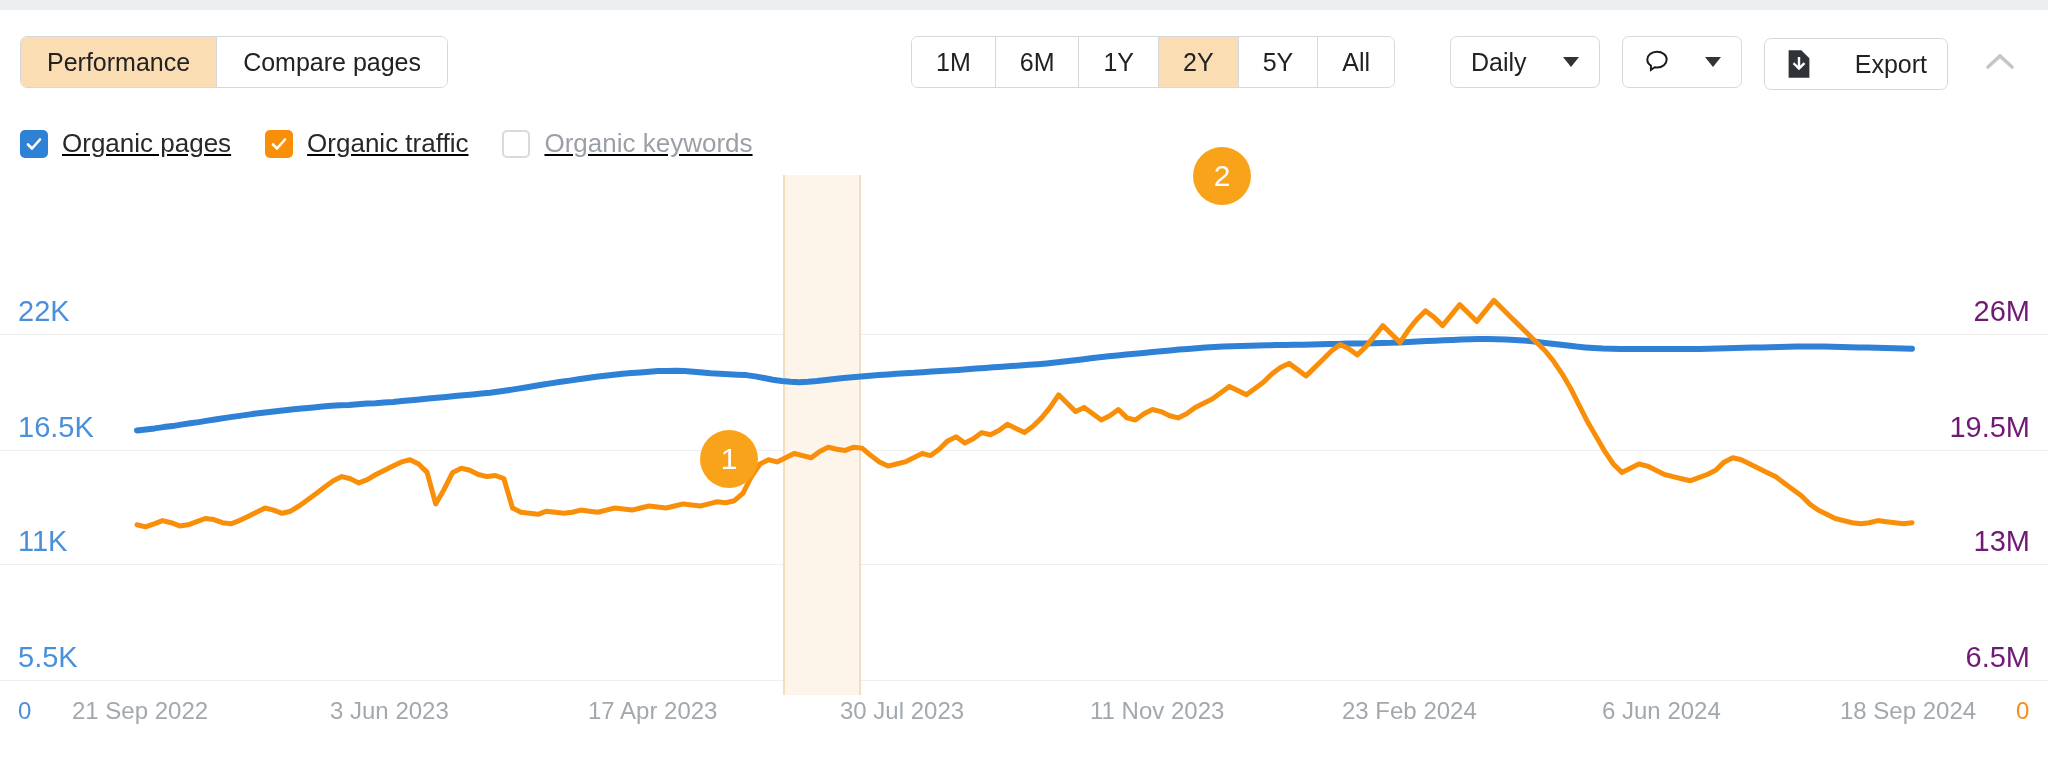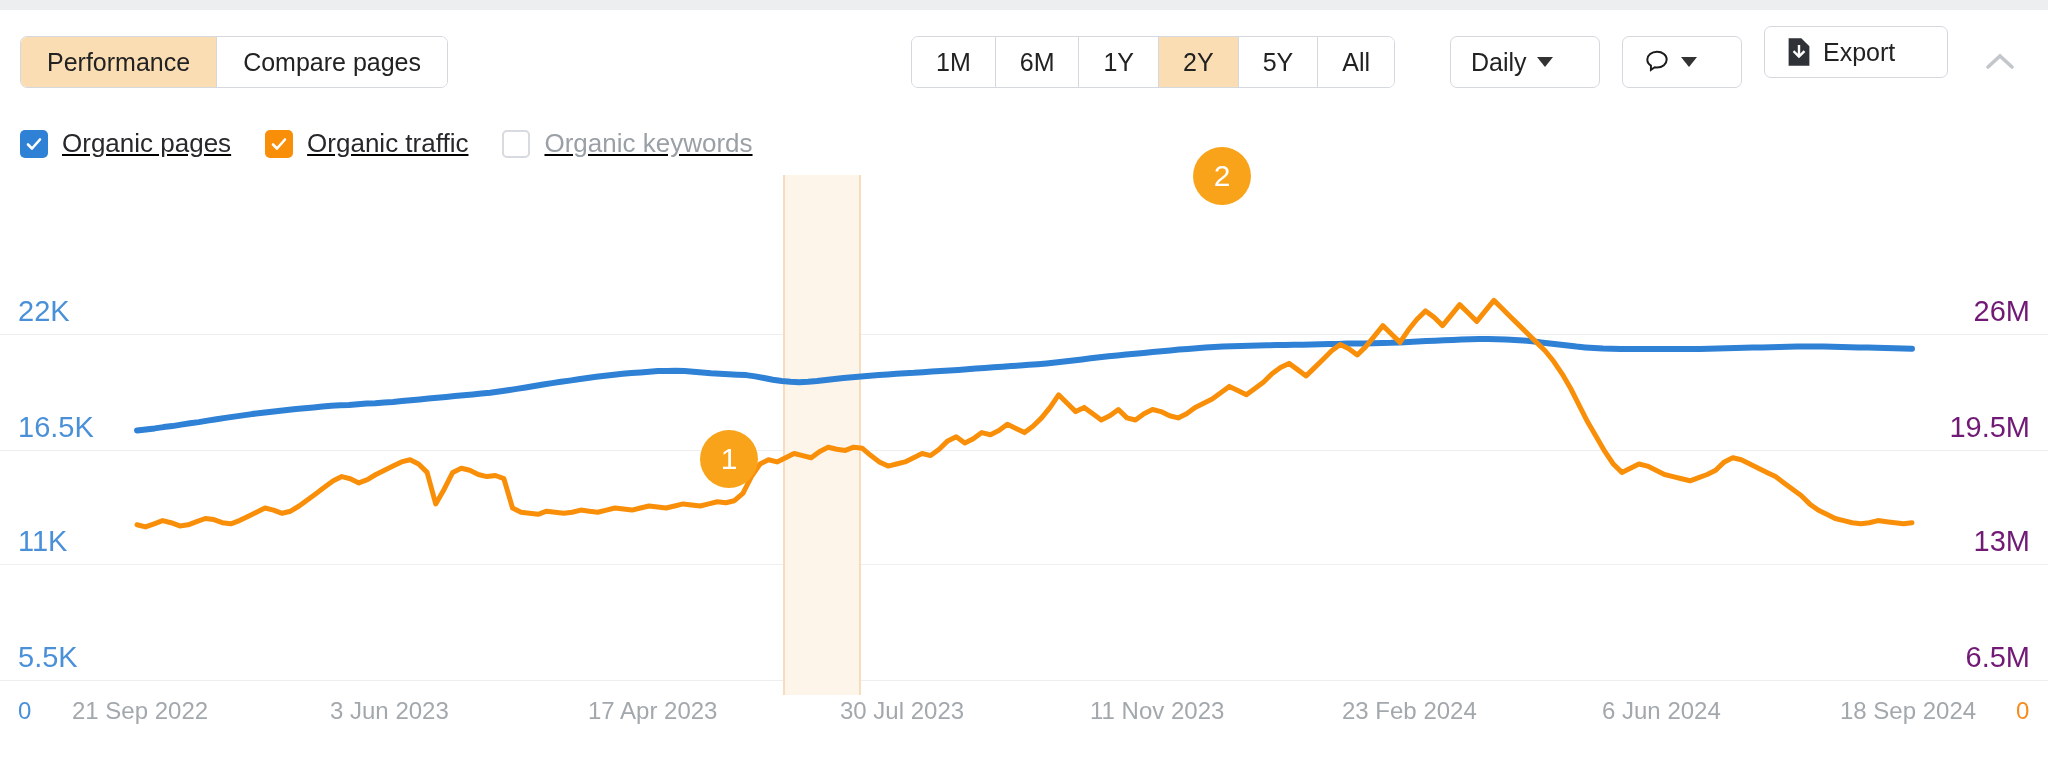--- a/index.html
+++ b/index.html
@@ -22,27 +22,27 @@
              font-size:25px; color:#222; background:#fff; border-right:1px solid #d5d8dc; white-space:nowrap; cursor:pointer; }
   .seg-btn:last-child { border-right:none; }
   .seg-btn.active { background:#fbddb4; }
 
   #view-tabs { left:20px; top:26px; }
   #view-tabs .seg-btn { padding:0 26px; font-size:25px; }
 
   #range-tabs { left:911px; top:26px; }
   #range-tabs .seg-btn { padding:0 24px; font-size:25px; }
 
-  .pill { position:absolute; display:flex; align-items:center; justify-content:flex-start; gap:10px;
+  .pill { position:absolute; display:flex; align-items:center; justify-content:space-between; gap:10px;
           height:52px; border:1px solid #d5d8dc; border-radius:7px; background:#fff; cursor:pointer;
           font-size:25px; color:#222; padding:0 20px; }
 
   #granularity { left:1450px; top:26px; width:150px; }
   #comment-btn { left:1622px; top:26px; width:120px; }
-  #export-btn  { left:1764px; top:16px; width:184px; }
+  #export-btn  { left:1764px; top:28px; width:184px; }
 
   .caret { width:0;height:0;border-left:8px solid transparent;border-right:8px solid transparent;border-top:10px solid #333; }
   .collapse-chevron { position:absolute; left:1985px; top:40px; width:30px; height:22px; cursor:pointer; }
 
   
   .legend { position:absolute; left:20px; top:128px; display:flex; align-items:center; gap:34px; }
   .legend-item { display:flex; align-items:center; gap:14px; cursor:pointer;text-decoration:underline; }
   .cb { width:28px; height:28px; border-radius:5px; display:flex; align-items:center; justify-content:center; flex:none; }
   .cb.blue { background:#2f81d6; }
   .cb.orange { background:#f98f09; }

